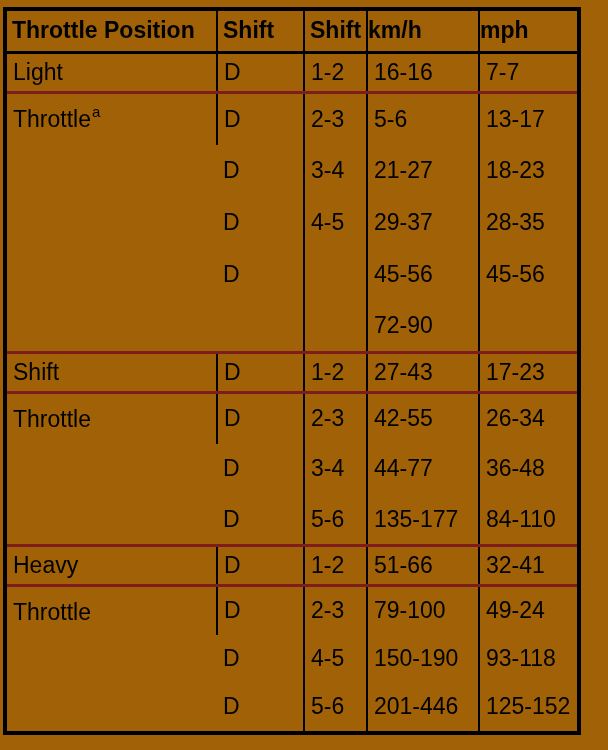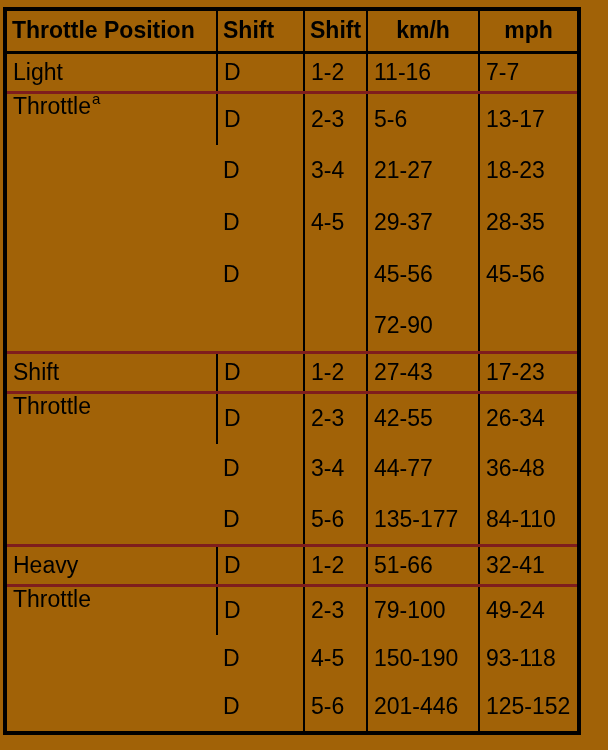--- a/index.html
+++ b/index.html
@@ -34,27 +34,28 @@
     overflow: hidden;
   }
   th:first-child, td:first-child { border-left: none; }
   thead th {
     font-weight: bold;
     height: 40px;
     padding-left: 5px;
   }
   thead { border-bottom: 3px solid #000; }
   tbody { border-top: 3px solid #7f1d1d; }
-  th.center { text-align: center; padding: 0; }
+  th.center { text-align: left; padding: 0; }
   tbody.single tr { height: 40px; }
   tbody.g1 tr { height: 52px; }
   tbody.g2 tr { height: 51px; }
   tbody.g3 tr { height: 49px; }
   td.group-label {
     vertical-align: top;
+    padding-top: 13px;
   }
   td.group-label sup {
     font-size: 15px;
     line-height: 0;
     position: relative;
     top: -1px;
     left: 1px;
   }
 </style>
 </head>
@@ -77,21 +78,21 @@
         <th class="center">km/h</th>
         <th class="center">mph</th>
       </tr>
     </thead>
 
     <tbody class="single">
       <tr>
         <td>Light</td>
         <td>D</td>
         <td>1-2</td>
-        <td>11-16</td>
+        <td>16-16</td>
         <td>7-7</td>
       </tr>
     </tbody>
 
     <tbody class="g1">
       <tr>
         <td class="group-label" rowspan="5"><span>Throttle</span><sup>a</sup></td>
         <td>D</td>
         <td>2-3</td>
         <td>5-6</td>

